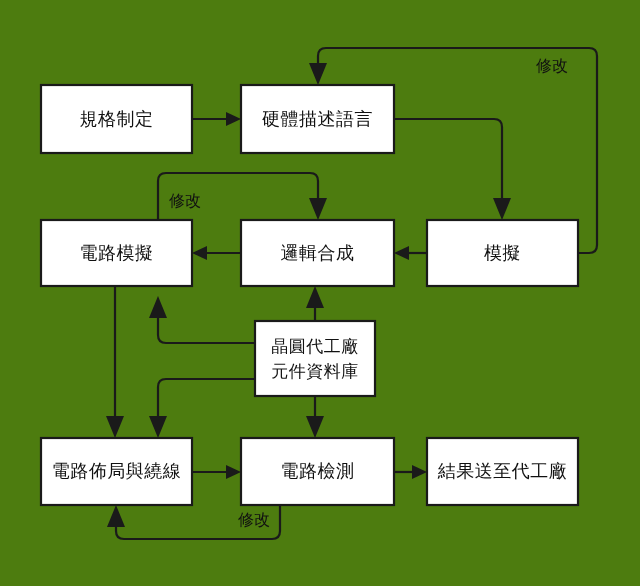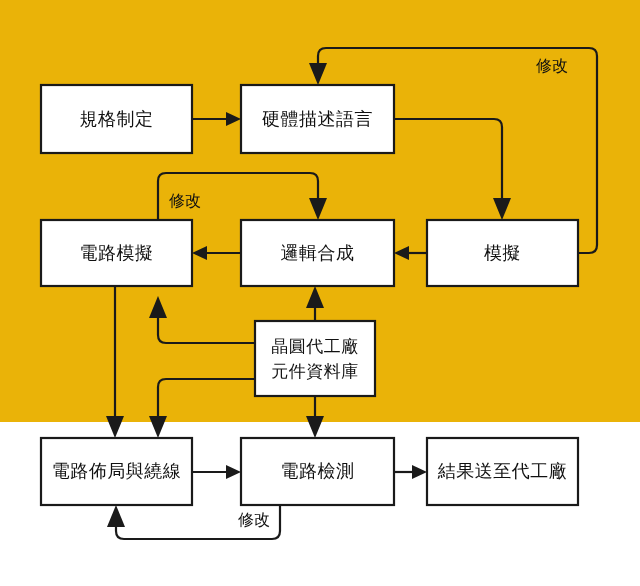--- a/index.html
+++ b/index.html
@@ -9,22 +9,22 @@
   }
   body {
     width: 640px;
     height: 586px;
     font-family: "DejaVu Sans", "Liberation Sans", sans-serif;
     overflow: hidden;
   }
   #diagram-root {
     position: relative;
     width: 640px;
-    height: 422px;
-    background: #eab308;
+    height: 586px;
+    background: #4d7c0f;
   }
   svg#flowchart {
     display: block;
     width: 640px;
     height: 586px;
   }
   .node-rect {
     fill: #ffffff;
     stroke: #1a1a1a;
     stroke-width: 2.2;

